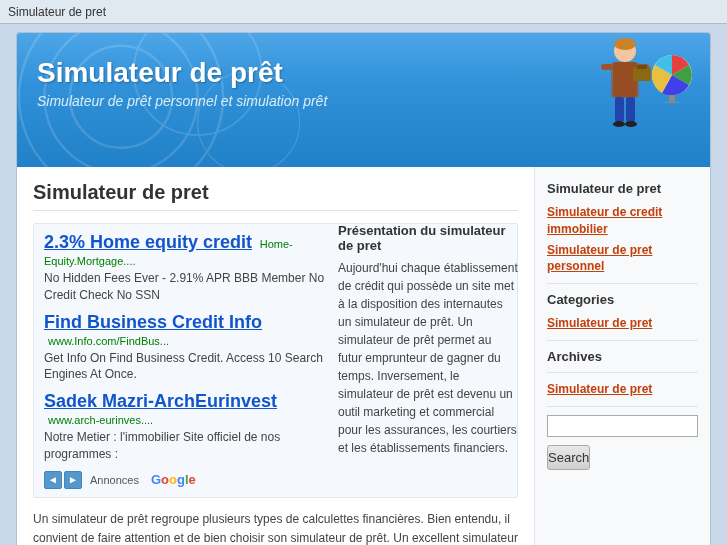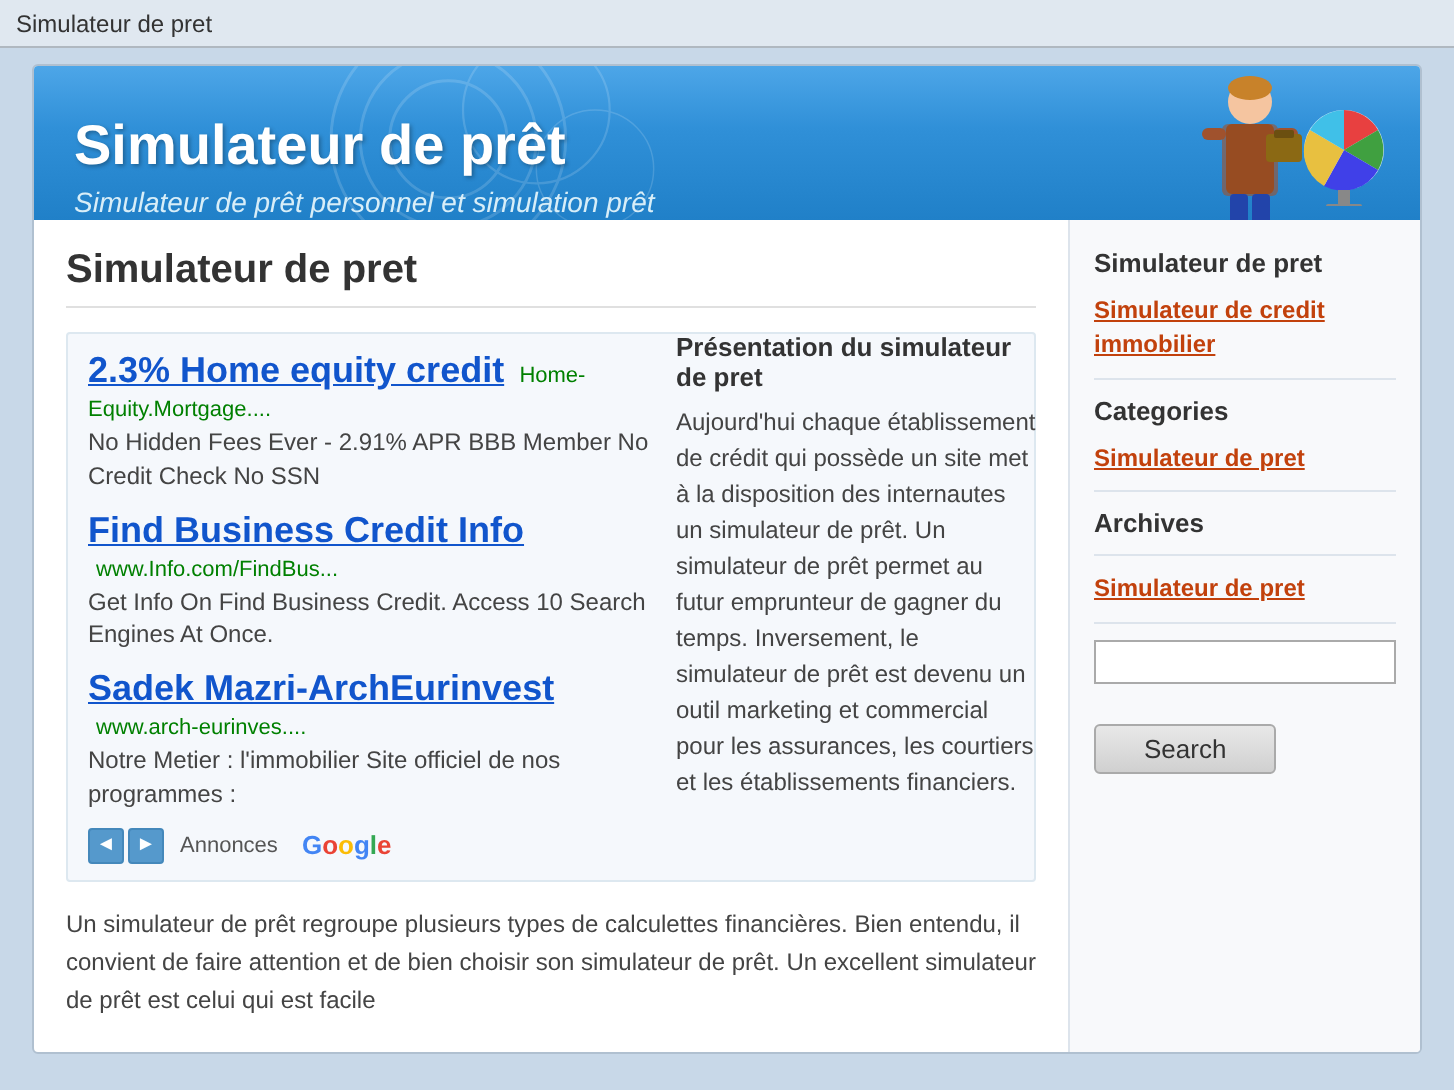--- a/index.html
+++ b/index.html
@@ -32,21 +32,21 @@
       background: #ffffff;
       border: 1px solid #b0c0d0;
       border-radius: 3px;
       overflow: hidden;
     }
 
     
     .site-header {
       background: linear-gradient(180deg, #4da6e8 0%, #3090d8 40%, #2080c8 100%);
       position: relative;
-      height: 77px;
+      height: 134px;
       overflow: hidden;
       padding: 16px 20px;
     }
 
     .site-title {
       font-size: 28px;
       font-weight: bold;
       color: #ffffff;
       text-shadow: 1px 1px 2px rgba(0,0,0,0.3);
       position: relative;
@@ -232,25 +232,25 @@
       background: #fff;
       margin-bottom: 6px;
       height: 22px;
     }
 
     .sidebar-search-btn {
       display: block;
       background: linear-gradient(180deg, #e8e8e8 0%, #d0d0d0 100%);
       border: 1px solid #aaa;
       border-radius: 3px;
-      padding: 4px 24px;
+      padding: 4px 0;
       font-size: 13px;
       color: #333;
       cursor: pointer;
-      margin-top: 14px;
+      margin-top: 2px;
       text-align: center;
     }
 
     
     .header-deco {
       position: absolute;
       top: 0; left: 0;
       width: 100%; height: 100%;
       z-index: 0;
       opacity: 0.15;
@@ -377,20 +377,21 @@
           </div>
         </div>
 
         <div class="main-text">Un simulateur de prêt regroupe plusieurs types de calculettes financières. Bien entendu, il convient de faire attention et de bien choisir son simulateur de prêt. Un excellent simulateur de prêt est celui qui est facile</div>
       </div>
 
       <div class="sidebar">
         <div class="sidebar-section-title">Simulateur de pret</div>
 
         <a class="sidebar-link">Simulateur de credit immobilier</a>
+        <a class="sidebar-link">Simulateur de pret personnel</a>
 
         <hr class="sidebar-divider">
 
         <div class="sidebar-section-title">Categories</div>
         <a class="sidebar-link">Simulateur de pret</a>
 
         <hr class="sidebar-divider">
 
         <div class="sidebar-section-title">Archives</div>
 

